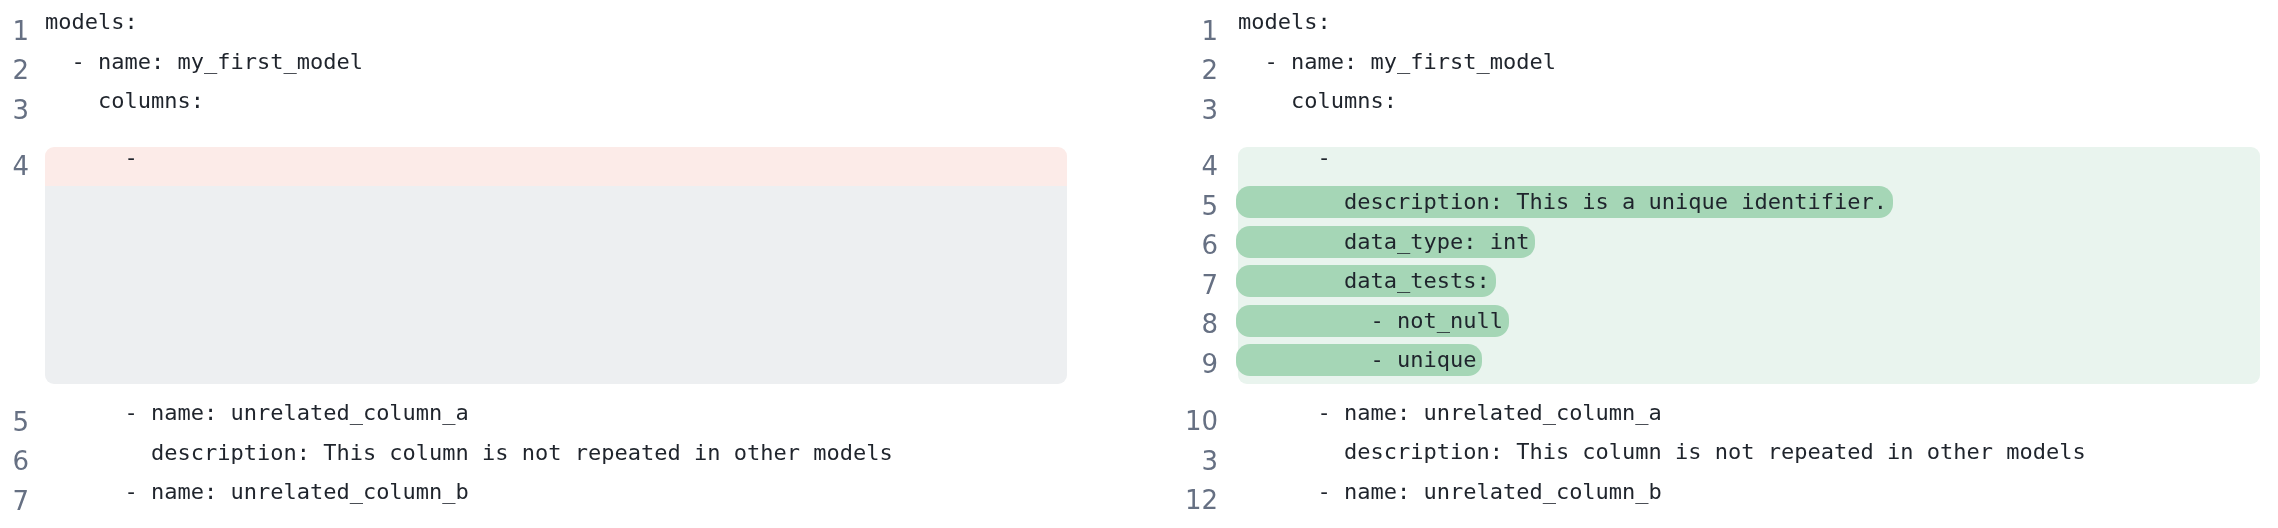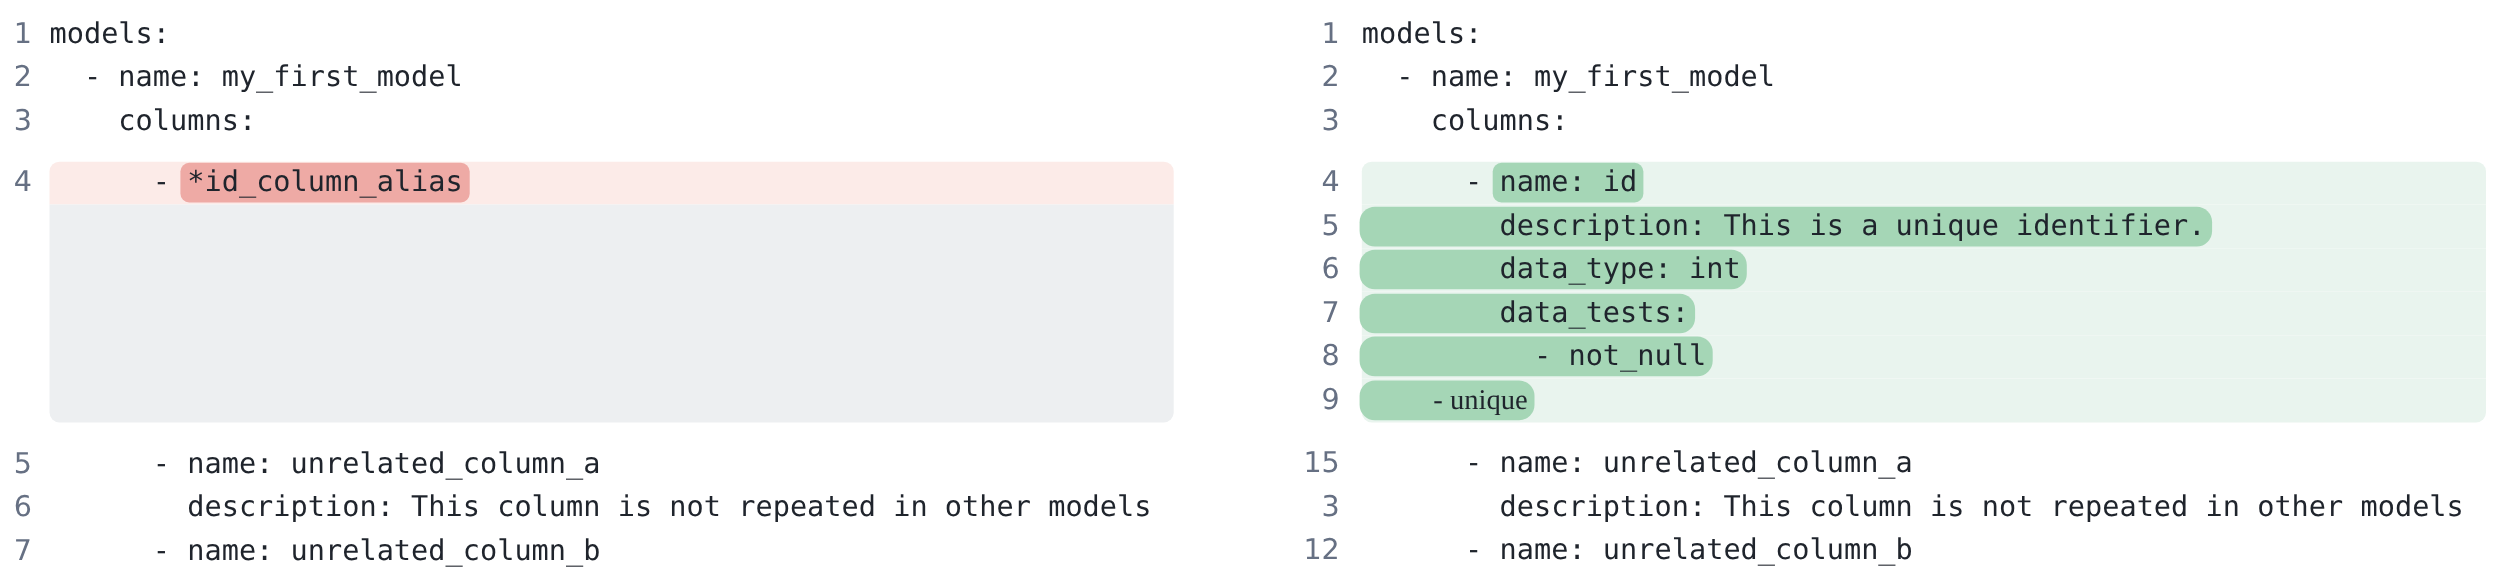--- a/index.html
+++ b/index.html
@@ -31,36 +31,36 @@
     font-size: 26px;
     color: var(--num-color);
   }
   .left  .gutter { width: 45px; padding-right: 16px; }
   .right .gutter { width: 78px; padding-right: 20px; }
   .row.filler .gutter { visibility: hidden; }
 
   .content {
     flex: 1;
     display: flex;
-    align-items: center;
+    align-items: flex-start;
     font-family: "DejaVu Sans Mono", monospace;
-    font-size: 26px;
+    font-size: 22px;
     line-height: 1;
     color: var(--code-color);
     white-space: pre;
     font-variant-ligatures: none;
   }
   .row.removed .content { background: var(--removed-row-bg); }
   .row.added   .content { background: var(--added-row-bg); }
   .row.filler  .content { background: var(--filler-bg); }
 
   .grp-first { margin-top: 17px; }
   .grp-last  { margin-bottom: 18px; }
   .grp-first .content { border-top-left-radius: 9px; border-top-right-radius: 9px; }
-  .grp-last  .content { border-bottom-left-radius: 9px; border-bottom-right-radius: 9px; font-family: Liberation Serif, serif; }
+  .grp-last  .content { border-bottom-left-radius: 9px; border-bottom-right-radius: 9px; }
 
   .seg { display: inline-block; }
   .mk {
     border-radius: 8px;
     padding: 5px 6px;
     margin: 0 -6px;
   }
   .fullmark .mk { margin-left: -2px; padding-left: 2px; border-radius: 14px; }
   .removed .mk { background: var(--removed-pill-bg); }
   .added   .mk { background: var(--added-pill-bg); }
@@ -77,21 +77,21 @@
       <div class="row plain">
         <span class="gutter">2</span>
         <div class="content"><span class="seg">  - name: my_first_model</span></div>
       </div>
       <div class="row plain">
         <span class="gutter">3</span>
         <div class="content"><span class="seg">    columns:</span></div>
       </div>
       <div class="row removed grp-first">
         <span class="gutter">4</span>
-        <div class="content"><span class="seg">      - </span><span class="seg mk">*id_column_alias</span></div>
+        <div class="content"><span class="seg">      - </span></div>
       </div>
       <div class="row filler grp-last">
         <span class="gutter"></span>
         <div class="content"></div>
       </div>
       <div class="row plain">
         <span class="gutter">5</span>
         <div class="content"><span class="seg">      - name: unrelated_column_a</span></div>
       </div>
       <div class="row plain">
@@ -111,21 +111,21 @@
       <div class="row plain">
         <span class="gutter">2</span>
         <div class="content"><span class="seg">  - name: my_first_model</span></div>
       </div>
       <div class="row plain">
         <span class="gutter">3</span>
         <div class="content"><span class="seg">    columns:</span></div>
       </div>
       <div class="row added grp-first">
         <span class="gutter">4</span>
-        <div class="content"><span class="seg">      - </span><span class="seg mk">name: id</span></div>
+        <div class="content"><span class="seg">      - </span></div>
       </div>
       <div class="row added fullmark">
         <span class="gutter">5</span>
         <div class="content"><span class="seg mk">        description: This is a unique identifier.</span></div>
       </div>
       <div class="row added fullmark">
         <span class="gutter">6</span>
         <div class="content"><span class="seg mk">        data_type: int</span></div>
       </div>
       <div class="row added fullmark">
@@ -134,21 +134,21 @@
       </div>
       <div class="row added fullmark">
         <span class="gutter">8</span>
         <div class="content"><span class="seg mk">          - not_null</span></div>
       </div>
       <div class="row added grp-last fullmark">
         <span class="gutter">9</span>
         <div class="content"><span class="seg mk">          - unique</span></div>
       </div>
       <div class="row plain">
-        <span class="gutter">15</span>
+        <span class="gutter">10</span>
         <div class="content"><span class="seg">      - name: unrelated_column_a</span></div>
       </div>
       <div class="row plain">
         <span class="gutter">3</span>
         <div class="content"><span class="seg">        description: This column is not repeated in other models</span></div>
       </div>
       <div class="row plain">
         <span class="gutter">12</span>
         <div class="content"><span class="seg">      - name: unrelated_column_b</span></div>
       </div>

